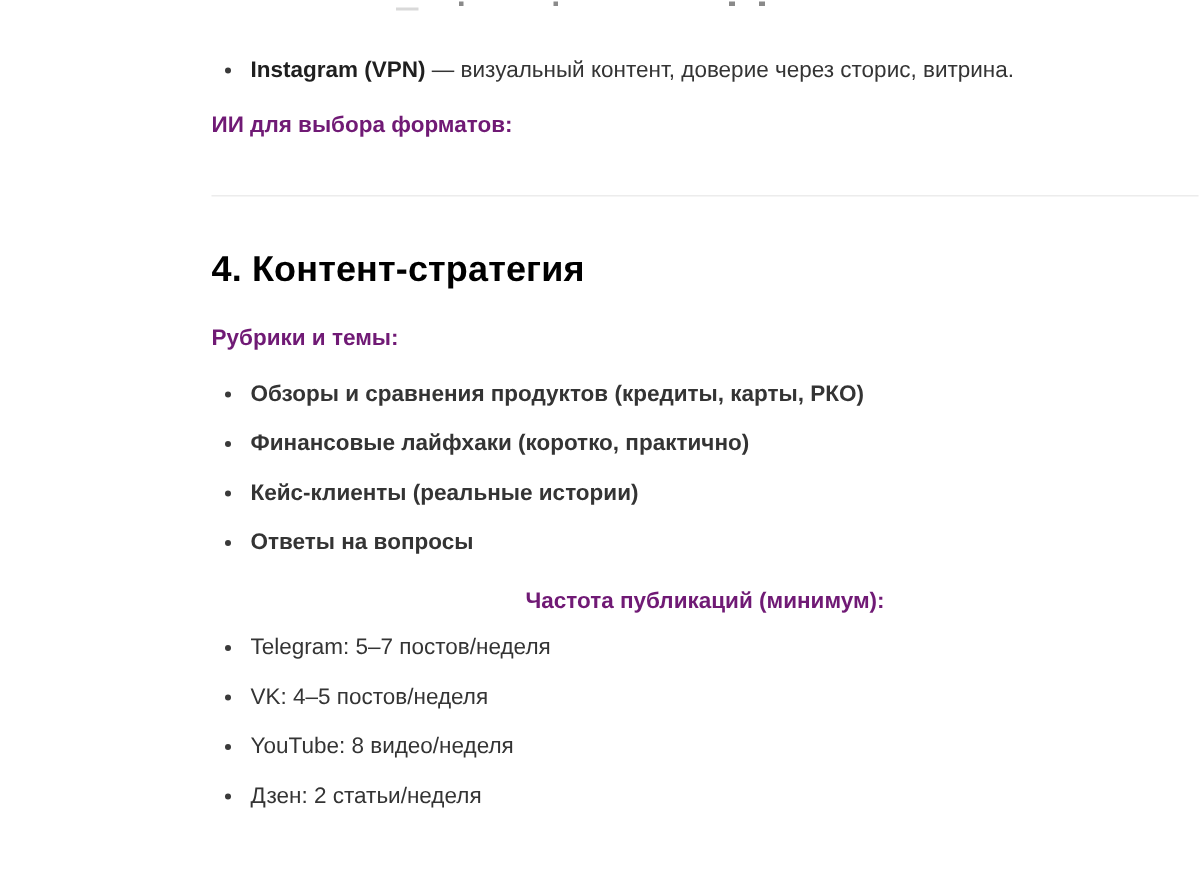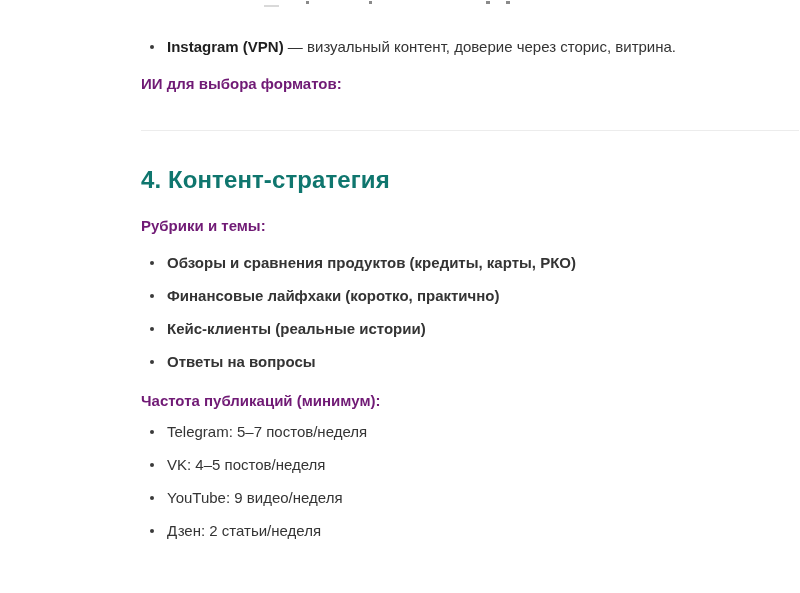--- a/index.html
+++ b/index.html
@@ -63,27 +63,27 @@
     border-top: 1px solid #ececec;
     margin: 37px 0 0 0;
     width: 100%;
   }
 
   h2.section-heading {
     margin-top: 34px;
     font-size: 24px;
     line-height: 30px;
     font-weight: 700;
-    color: #0f766e;
+    color: #000000;
     letter-spacing: 0.1px;
   }
 
   .p-topics    { margin-top: 21px; }
   .ul-topics   { margin-top: 18px; font-weight: bold; }
-  .p-frequency { margin-top: 20px; }
+  .p-frequency { margin-top: 20px; text-align: center; }
   .ul-frequency{ margin-top: 12px; }
 </style>
 </head>
 <body>
 
 <div>
   <span class="remnant dash" style="left:264px; top:5px; width:15px; height:2px;"></span>
   <span class="remnant" style="left:306px; top:1px; width:3px; height:3px;"></span>
   <span class="remnant" style="left:369px; top:1px; width:3px; height:3px;"></span>
   <span class="remnant" style="left:486px; top:1px; width:4px; height:3px;"></span>
@@ -112,17 +112,17 @@
     <li>Финансовые лайфхаки (коротко, практично)</li>
     <li>Кейс-клиенты (реальные истории)</li>
     <li>Ответы на вопросы</li>
   </ul>
 
   <p class="body-text bold-label p-frequency">Частота публикаций (минимум):</p>
 
   <ul class="ul-frequency">
     <li>Telegram: 5–7 постов/неделя</li>
     <li>VK: 4–5 постов/неделя</li>
-    <li>YouTube: 9 видео/неделя</li>
+    <li>YouTube: 8 видео/неделя</li>
     <li>Дзен: 2 статьи/неделя</li>
   </ul>
 
 </div>
 
 </body></html>

